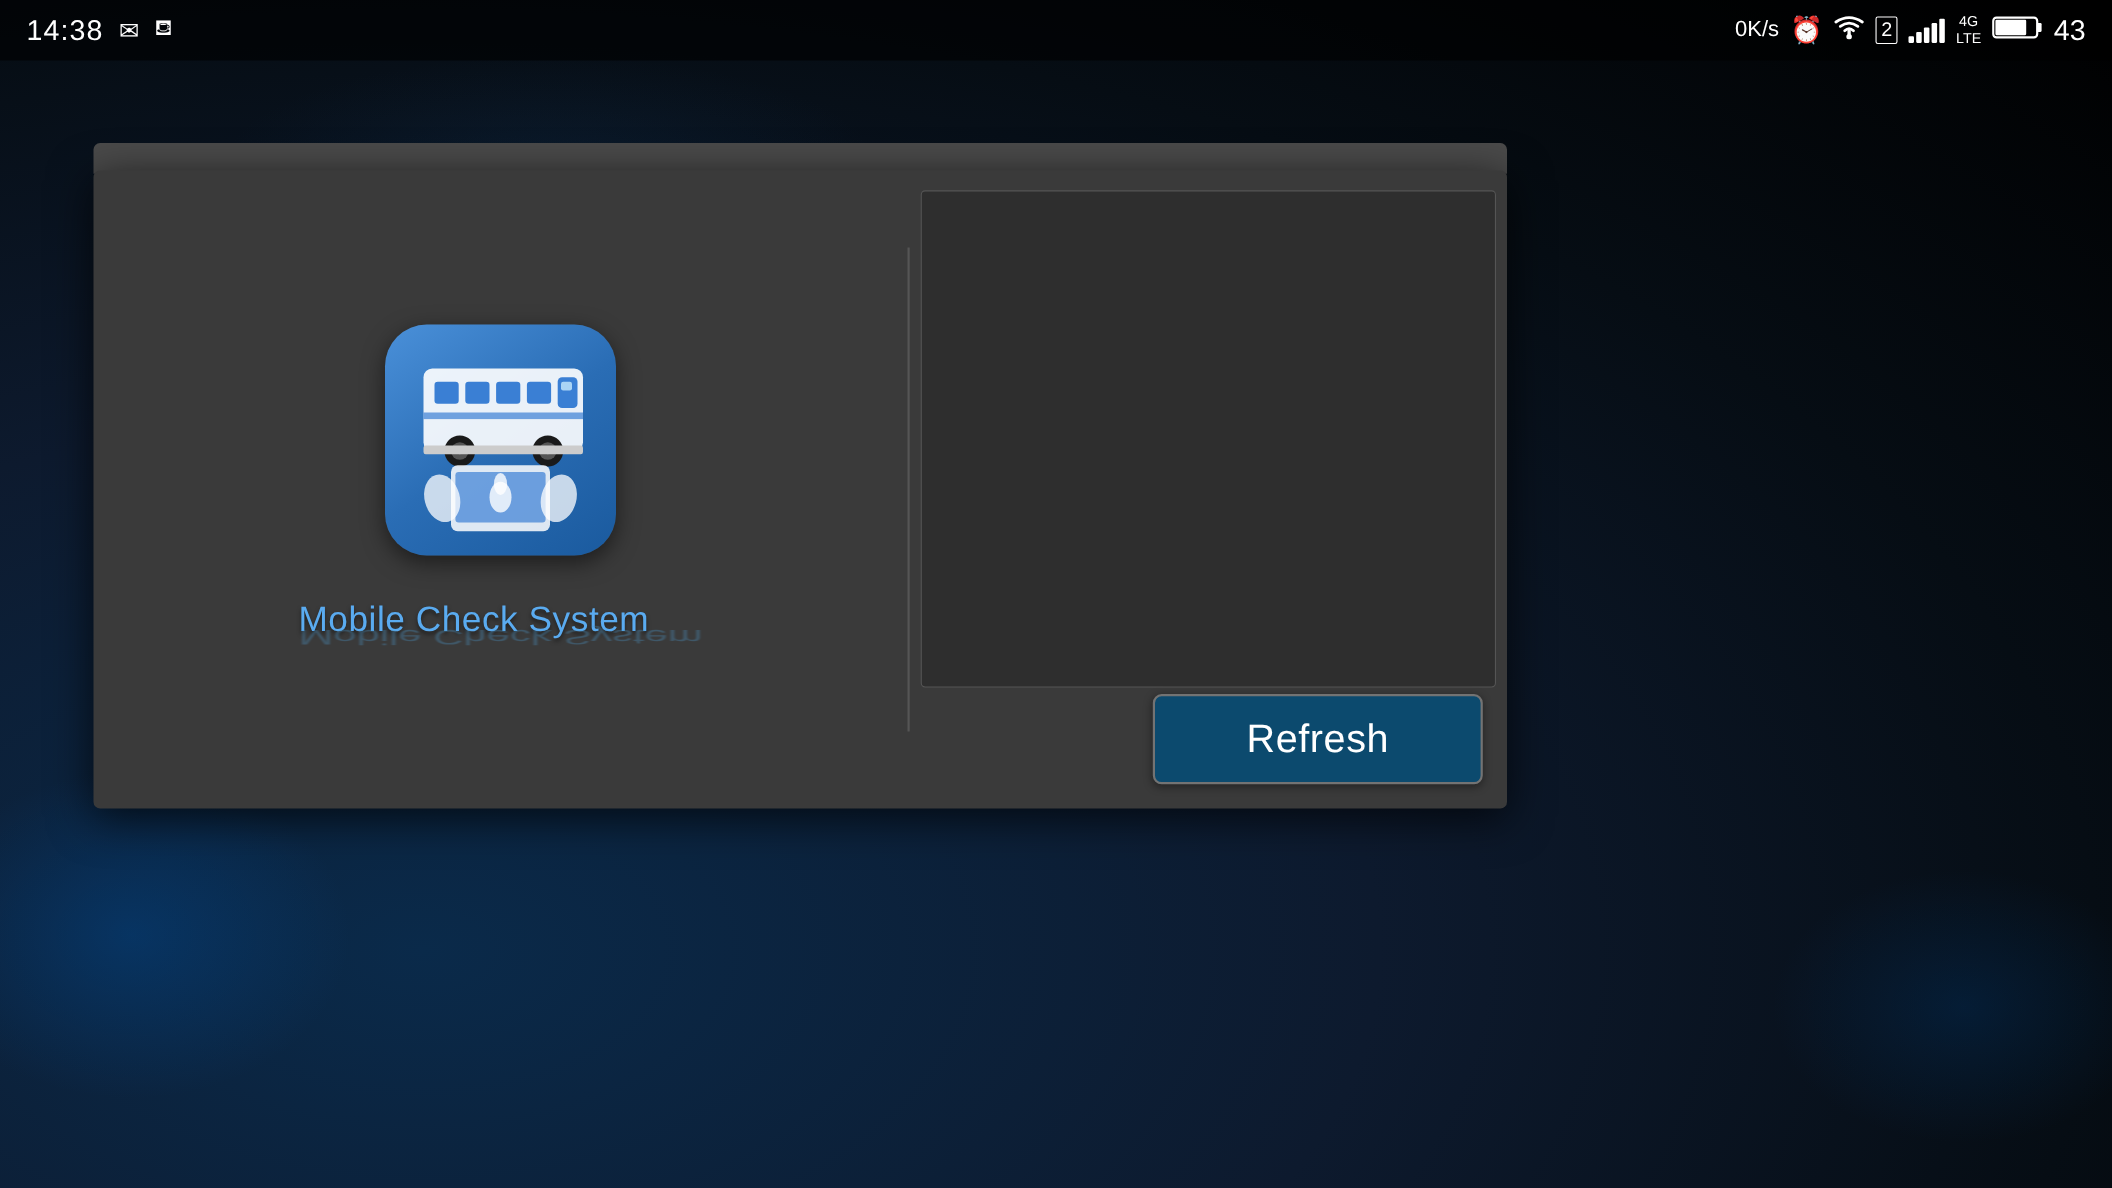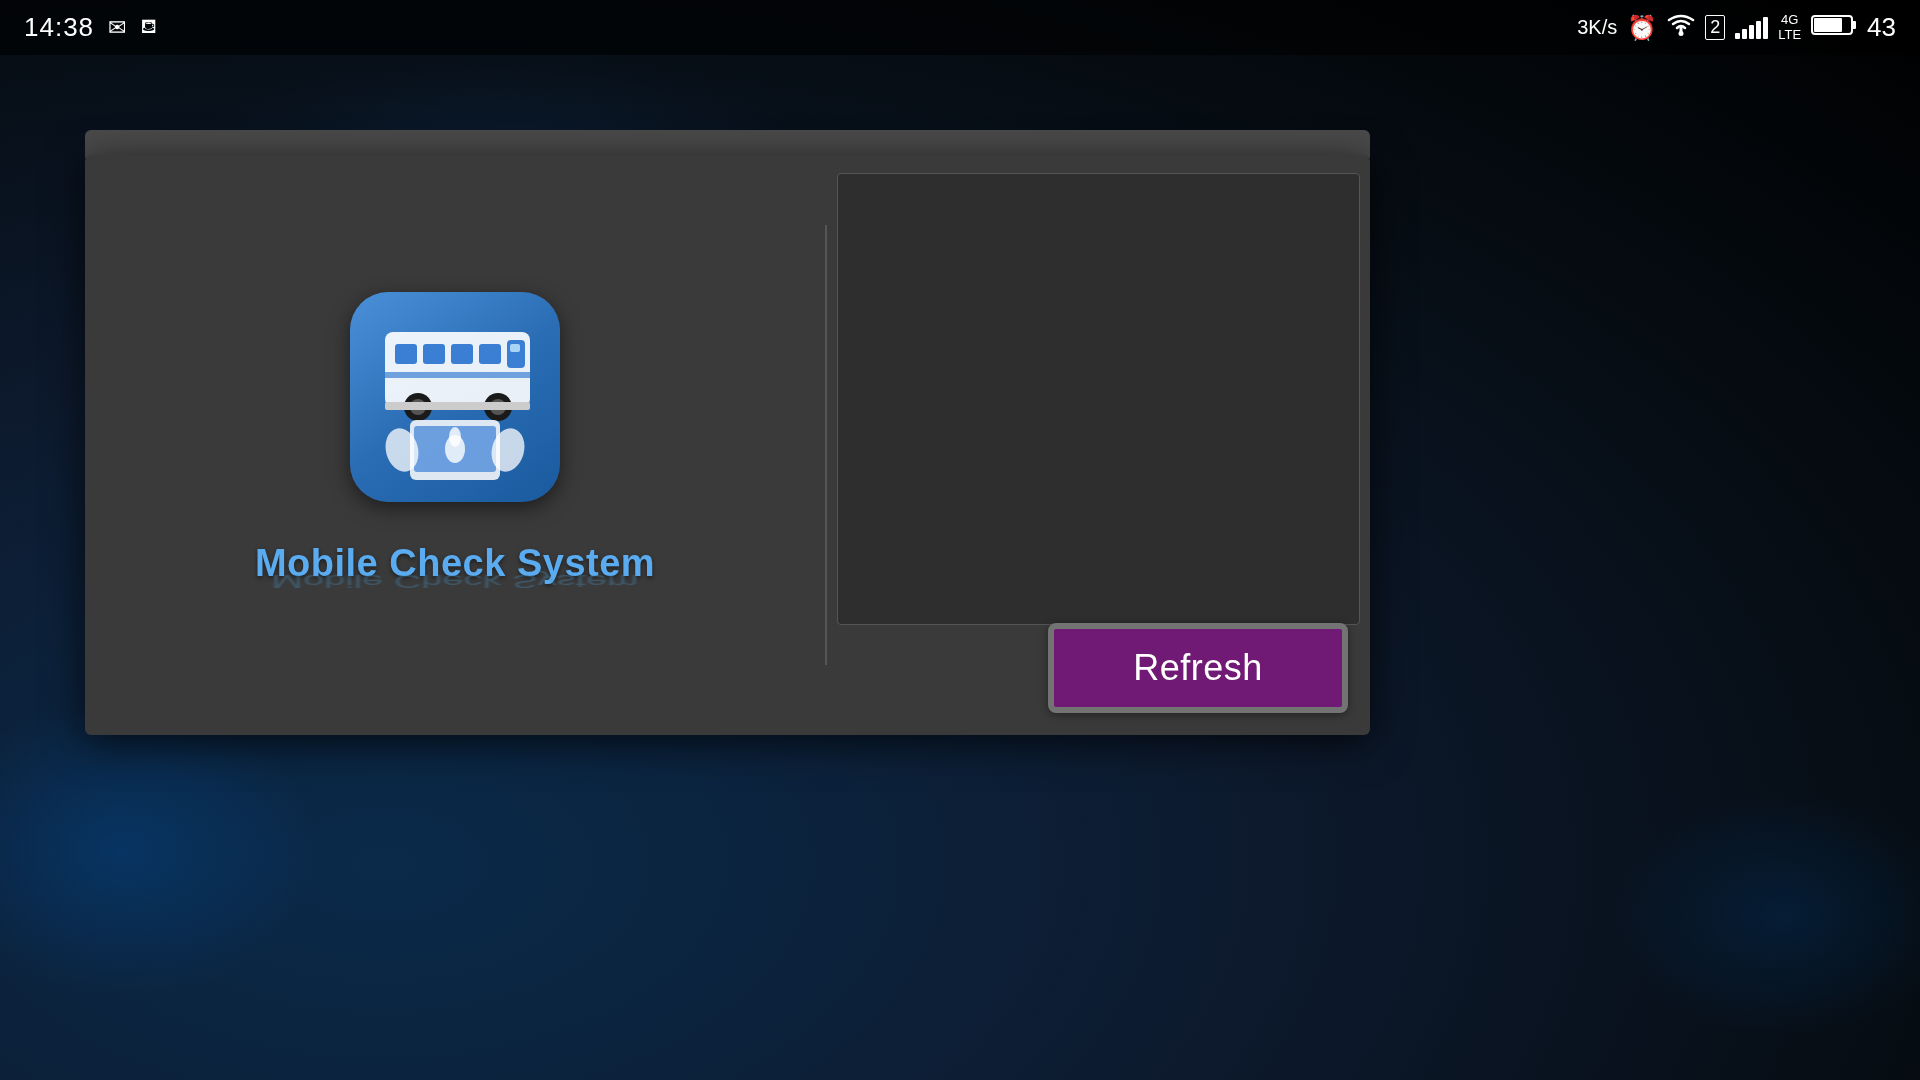--- a/index.html
+++ b/index.html
@@ -152,22 +152,22 @@
       overflow: hidden;
     }
 
     .app-icon svg {
       width: 190px;
       height: 190px;
     }
 
     .app-title {
       color: #5aabf0;
-      font-size: 38px;
-      font-weight: 700;
+      font-size: 32px;
+      font-weight: 400;
       letter-spacing: 0.5px;
       text-align: left;
       text-shadow: 0 2px 4px rgba(0,0,0,0.5);
     }
 
     .app-title-reflection {
       color: #4a90c0;
       font-size: 38px;
       font-weight: 400;
       opacity: 0.35;
@@ -200,23 +200,23 @@
       top: 18px;
       left: 10px;
       right: 10px;
       bottom: 110px;
       background: #2e2e2e;
       border: 1px solid #555;
       border-radius: 4px;
     }
 
     .refresh-button {
-      background: #701a75;
-      color: #fff;
-      border: 6px solid #737373;
+      background: #0c4a6e;
+      color: #fff;
+      border: 2px solid #737373;
       border-radius: 8px;
       padding: 18px 60px;
       font-size: 36px;
       font-weight: 400;
       cursor: pointer;
       letter-spacing: 0.5px;
       transition: background 0.15s;
       box-shadow: 0 2px 8px rgba(0,0,0,0.4);
       position: absolute;
       bottom: 22px;
@@ -243,21 +243,21 @@
 <div class="bg-blob-right"></div>
 <div class="bg-blob-top"></div>
 
 <div class="status-bar">
   <div class="status-left">
     <span class="status-time">14:38</span>
     <span class="status-icon">✉</span>
     <span class="status-icon" style="font-size:20px;">⛾</span>
   </div>
   <div class="status-right">
-    <span class="status-data-speed">3K/s</span>
+    <span class="status-data-speed">0K/s</span>
 
     <span style="font-size:24px;">⏰</span>
 
     <span style="font-size:22px;">
       <svg width="28" height="22" viewBox="0 0 28 22">
         <path d="M14 18 Q14 14 14 14" stroke="white" stroke-width="3" fill="none" stroke-linecap="round"></path>
         <path d="M10 14 Q14 10 18 14" stroke="white" stroke-width="2.5" fill="none" stroke-linecap="round"></path>
         <path d="M6 10 Q14 4 22 10" stroke="white" stroke-width="2.5" fill="none" stroke-linecap="round"></path>
         <path d="M2 6 Q14 -2 26 6" stroke="white" stroke-width="2.5" fill="none" stroke-linecap="round"></path>
         <circle cx="14" cy="19.5" r="2.5" fill="white"></circle>

